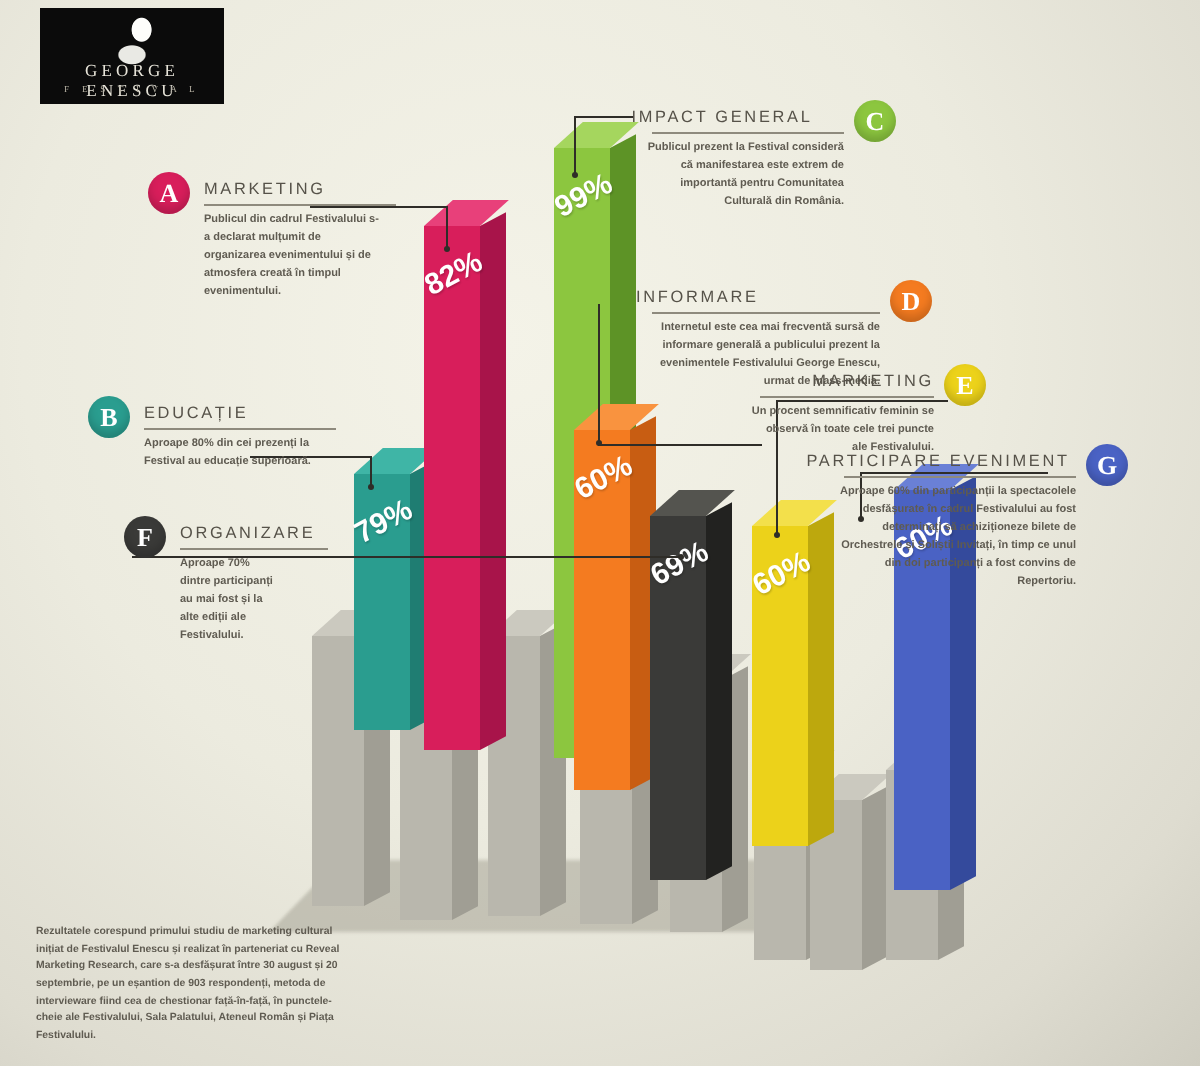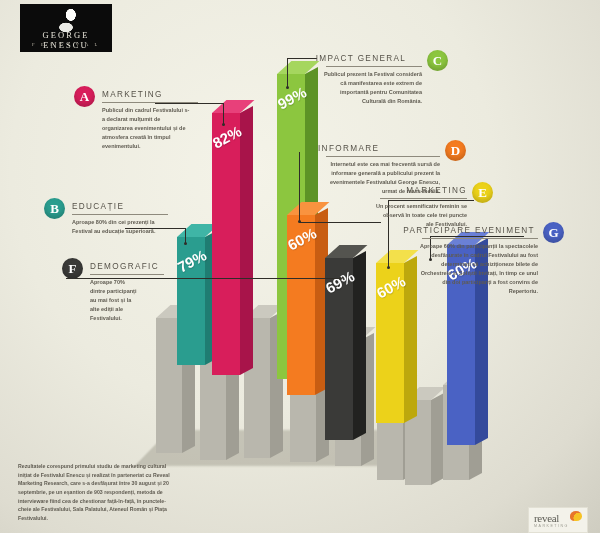--- a/index.html
+++ b/index.html
@@ -286,33 +286,28 @@
 
   <div class="callout" style="left:368px;top:182px;width:125px;text-align:right;">
     <div class="badge" style="left:104px;top:0;background:#ecd21a;">E</div>
     <div class="co-title" style="left:0;top:4px;width:99px;text-align:right;">MARKETING</div>
     <div class="co-rule" style="left:12px;top:16px;width:87px;"></div>
     <div class="co-body" style="left:6px;top:20px;width:93px;text-align:right;">Un procent semnificativ feminin se observă în toate cele trei puncte ale Festivalului.</div>
   </div>
 
   <div class="callout" style="left:62px;top:258px;width:110px;">
     <div class="badge" style="left:0;top:0;background:#3a3a38;">F</div>
-    <div class="co-title" style="left:28px;top:4px;">DEMOGRAFIC</div>
+    <div class="co-title" style="left:28px;top:4px;">ORGANIZARE</div>
     <div class="co-rule" style="left:28px;top:16px;width:74px;"></div>
     <div class="co-body" style="left:28px;top:20px;width:48px;">Aproape 70% dintre participanți au mai fost și la alte ediții ale Festivalului.</div>
   </div>
 
   <div class="callout" style="left:400px;top:222px;width:168px;text-align:right;">
     <div class="badge" style="left:143px;top:0;background:#4a62c4;">G</div>
     <div class="co-title" style="left:0;top:4px;width:138px;text-align:center;">PARTICIPARE EVENIMENT</div>
     <div class="co-rule" style="left:22px;top:16px;width:116px;"></div>
     <div class="co-body" style="left:18px;top:20px;width:120px;text-align:right;">Aproape 60% din participanții la spectacolele desfășurate în cadrul Festivalului au fost determinați să achiziționeze bilete de Orchestrele și Soliștii Invitați, în timp ce unul din doi participanți a fost convins de Repertoriu.</div>
   </div>
 
   <div class="footnote">Rezultatele corespund primului studiu de marketing cultural inițiat de Festivalul Enescu și realizat în parteneriat cu Reveal Marketing Research, care s-a desfășurat între 30 august și 20 septembrie, pe un eșantion de 903 respondenți, metoda de intervieware fiind cea de chestionar față-în-față, în punctele-cheie ale Festivalului, Sala Palatului, Ateneul Român și Piața Festivalului.</div>
 
-  <div class="reveal-logo">
-    <div class="reveal-word">reveal</div>
-    <div class="reveal-swoosh"></div>
-    <div class="reveal-sub">MARKETING</div>
-  </div>
 
 </div>
 
 </body></html>

